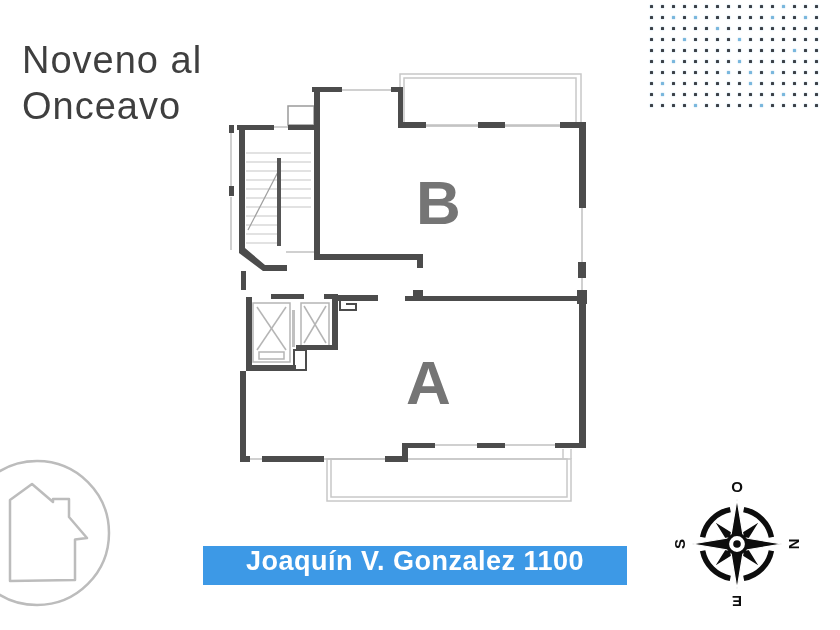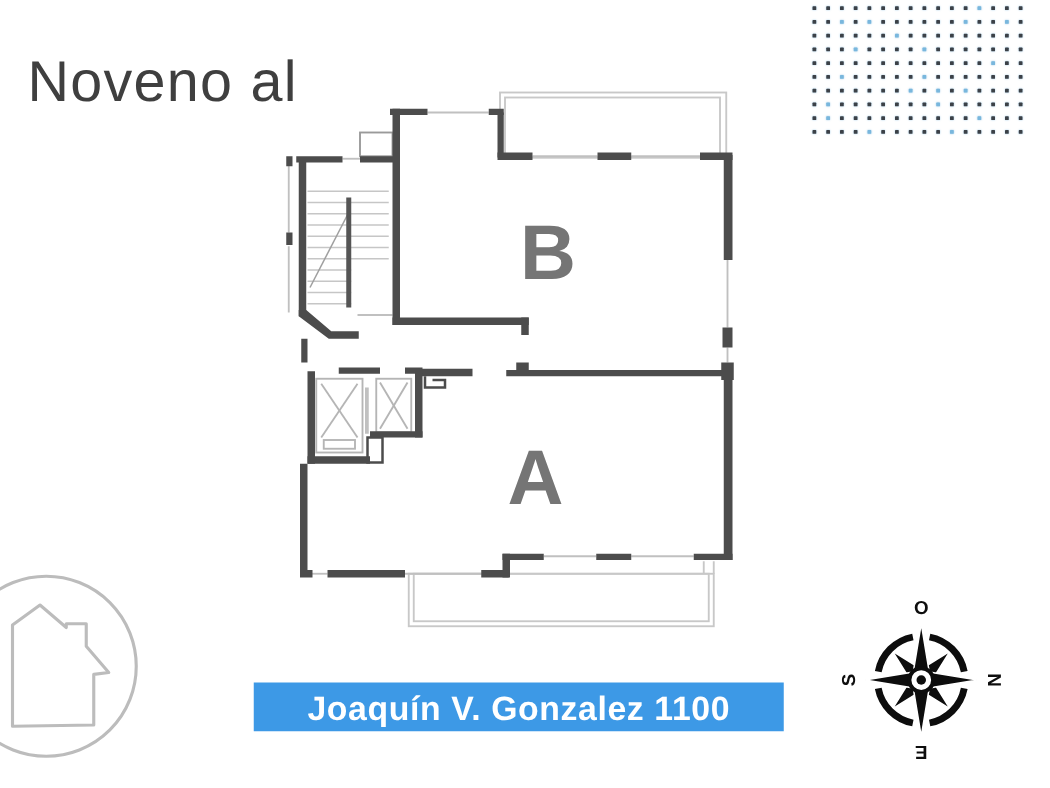--- a/index.html
+++ b/index.html
@@ -3,42 +3,42 @@
 <meta charset="utf-8">
 <style>
   * { margin:0; padding:0; box-sizing:border-box; }
   html,body { width:840px; height:630px; }
   body {
     position:relative; overflow:hidden; background:#ffffff;
     font-family:"Liberation Sans", sans-serif;
   }
   .page-title {
     position:absolute; left:22px; top:38px;
-    font-size:46px; font-weight:300; color:#3f3f3f;
+    font-size:38px; font-weight:300; color:#3f3f3f;
     line-height:1.2; letter-spacing:1px;
   }
   .plan-svg { position:absolute; left:0; top:0; width:840px; height:630px; }
   .unit-label {
     position:absolute; font-size:62px; font-weight:bold; color:#757575;
     line-height:1;
   }
   .unit-label.b { left:416px; top:172px; }
   .unit-label.a { left:406px; top:352px; }
   .dot-pattern {
     position:absolute; left:650px; top:5px;
     display:grid; grid-template-columns:repeat(16, 11px);
     grid-auto-rows:11px;
   }
   .dot-pattern .dot {
     width:3.2px; height:3.2px; border-radius:0.5px;
     box-shadow:0 0 1.5px rgba(120,180,220,.8);
   }
   .address-bar {
     position:absolute; left:203px; top:546px; width:424px; height:39px;
-    display:flex; align-items:flex-end; justify-content:center;
+    display:flex; align-items:flex-start; justify-content:center;
   }
   .address-bar .address-text {
     color:#ffffff; font-size:27px; font-weight:bold; letter-spacing:0.5px;
     padding-bottom:2px;
   }
   .house-wrap { position:absolute; left:-38px; top:458px; width:152px; height:155px; }
   .compass-wrap { position:absolute; left:667px; top:474px; width:140px; height:140px; }
   .compass-letter {
     position:absolute; width:22px; height:22px; display:flex;
     align-items:center; justify-content:center;
@@ -47,20 +47,21 @@
   .compass-letter.o { left:59px; top:1px; }
   .compass-letter.n { left:117px; top:59px; transform:rotate(90deg); }
   .compass-letter.e { left:59px; top:117px; transform:rotate(180deg); }
   .compass-letter.s { left:1px;  top:59px; transform:rotate(-90deg); }
 </style>
 </head>
 <body>
 
 <div class="page-title">
   <div>Noveno al</div>
+  <div>Onceavo</div>
 </div>
 
 <div class="dot-pattern">
     <span class="dot" style="background: rgb(60, 65, 71);"></span>
     <span class="dot" style="background: rgb(60, 65, 71);"></span>
     <span class="dot" style="background: rgb(60, 65, 71);"></span>
     <span class="dot" style="background: rgb(60, 65, 71);"></span>
     <span class="dot" style="background: rgb(60, 65, 71);"></span>
     <span class="dot" style="background: rgb(60, 65, 71);"></span>
     <span class="dot" style="background: rgb(60, 65, 71);"></span>

